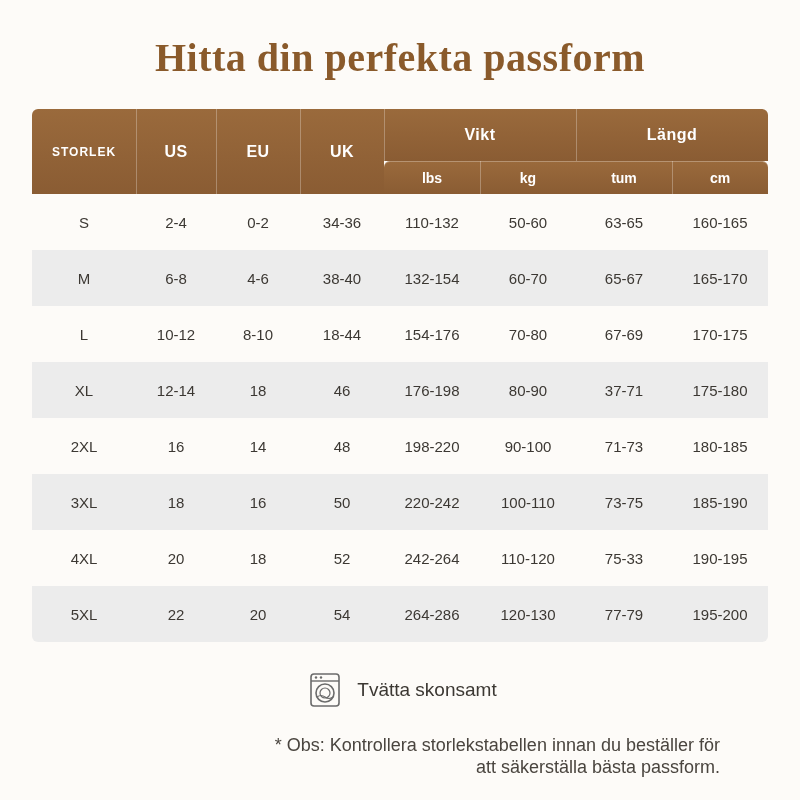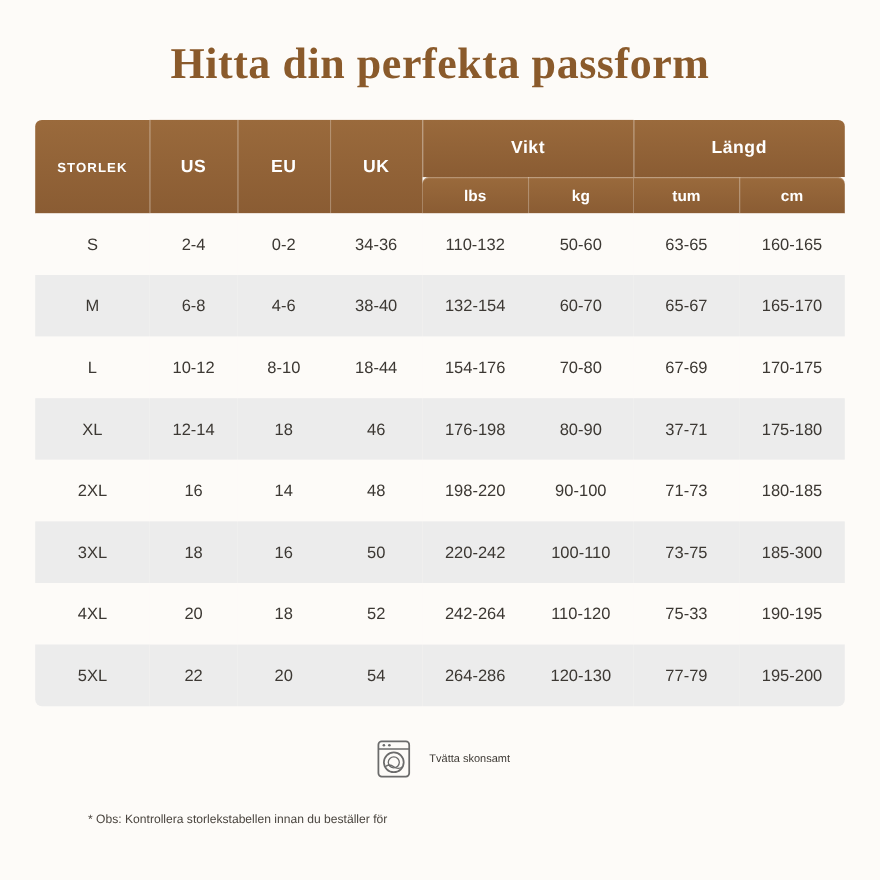--- a/index.html
+++ b/index.html
@@ -122,34 +122,34 @@
     align-items: center;
     justify-content: center;
     gap: 58px;
   }
   .care-item {
     display: flex;
     align-items: center;
     gap: 10px;
   }
   .care-label {
-    font-size: 10px;
+    font-size: 19px;
     color: #3c3833;
     white-space: nowrap;
   }
   .care-icon svg {
     display: block;
   }
 
   
   .footnote {
     margin: 22px auto 0 auto;
     width: 640px;
-    text-align: left;
-    font-size: 11px;
+    text-align: right;
+    font-size: 18px;
     line-height: 22px;
     color: #4a453f;
   }
   .footnote span { display: block; }
 </style>
 </head>
 <body>
 
 <div class="page">
 
@@ -235,21 +235,21 @@
           <td>180-185</td>
         </tr>
         <tr class="even">
           <td class="sz">3XL</td>
           <td>18</td>
           <td>16</td>
           <td>50</td>
           <td>220-242</td>
           <td>100-110</td>
           <td>73-75</td>
-          <td>185-300</td>
+          <td>185-190</td>
         </tr>
         <tr class="odd">
           <td class="sz">4XL</td>
           <td>20</td>
           <td>18</td>
           <td>52</td>
           <td>242-264</td>
           <td>110-120</td>
           <td>75-33</td>
           <td>190-195</td>
@@ -284,15 +284,16 @@
       </span>
       <span class="care-label">Tvätta skonsamt</span>
     </div>
 
 
 
   </div>
 
   <div class="footnote">
     <span>* Obs: Kontrollera storlekstabellen innan du beställer för</span>
+    <span>att säkerställa bästa passform.</span>
   </div>
 
 </div>
 
 </body></html>

